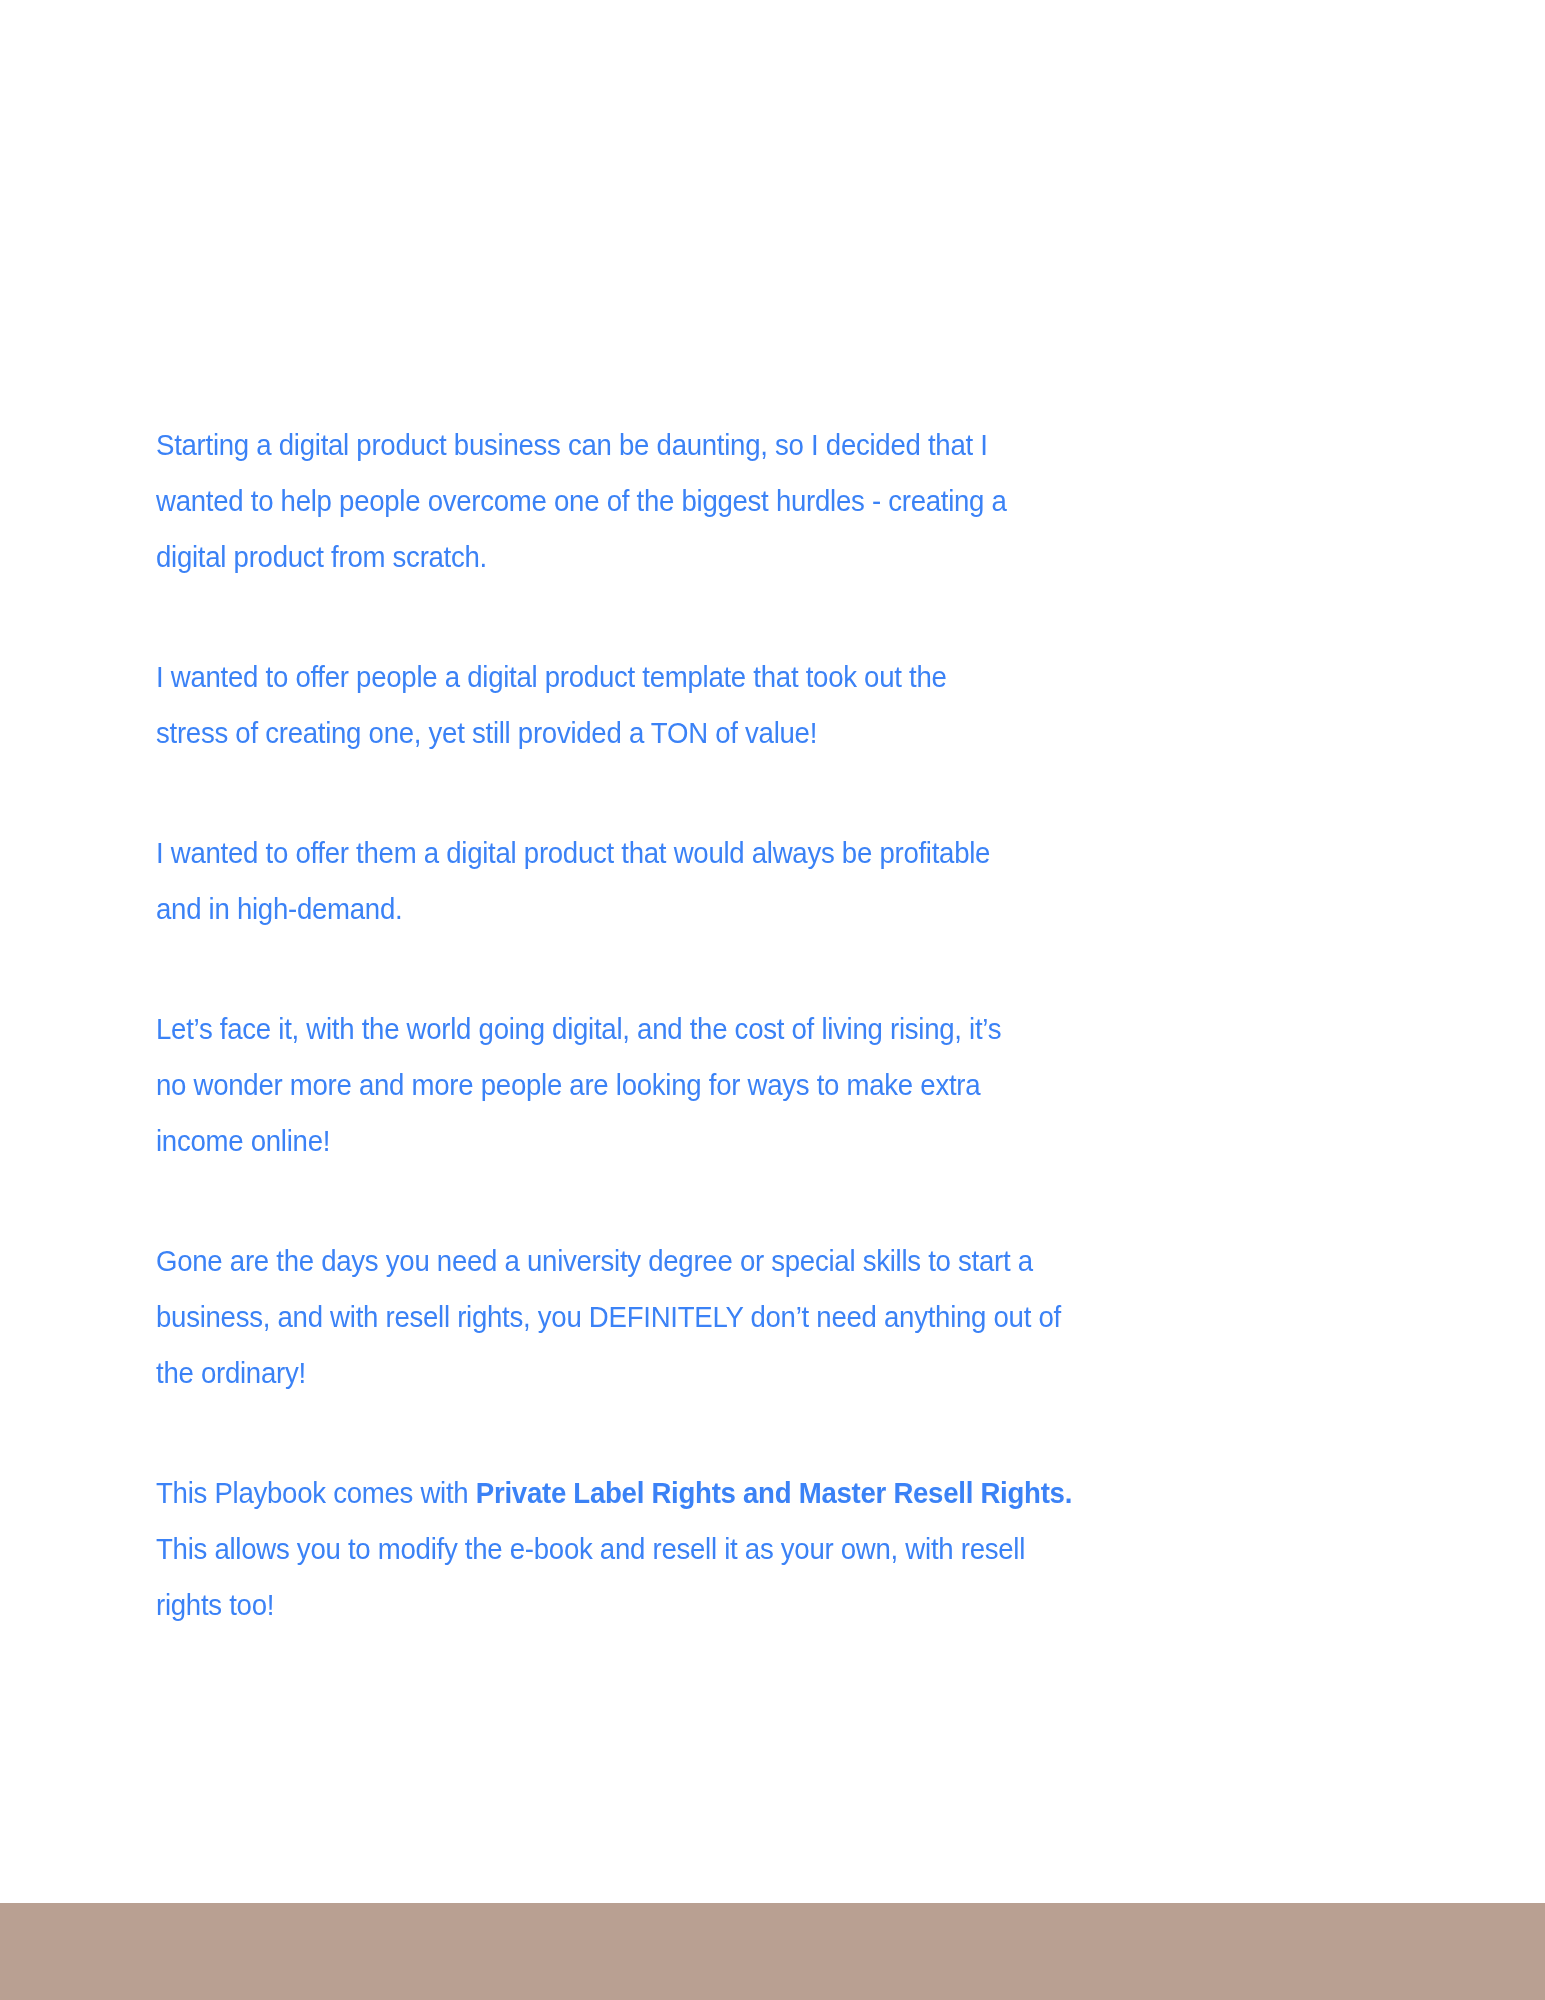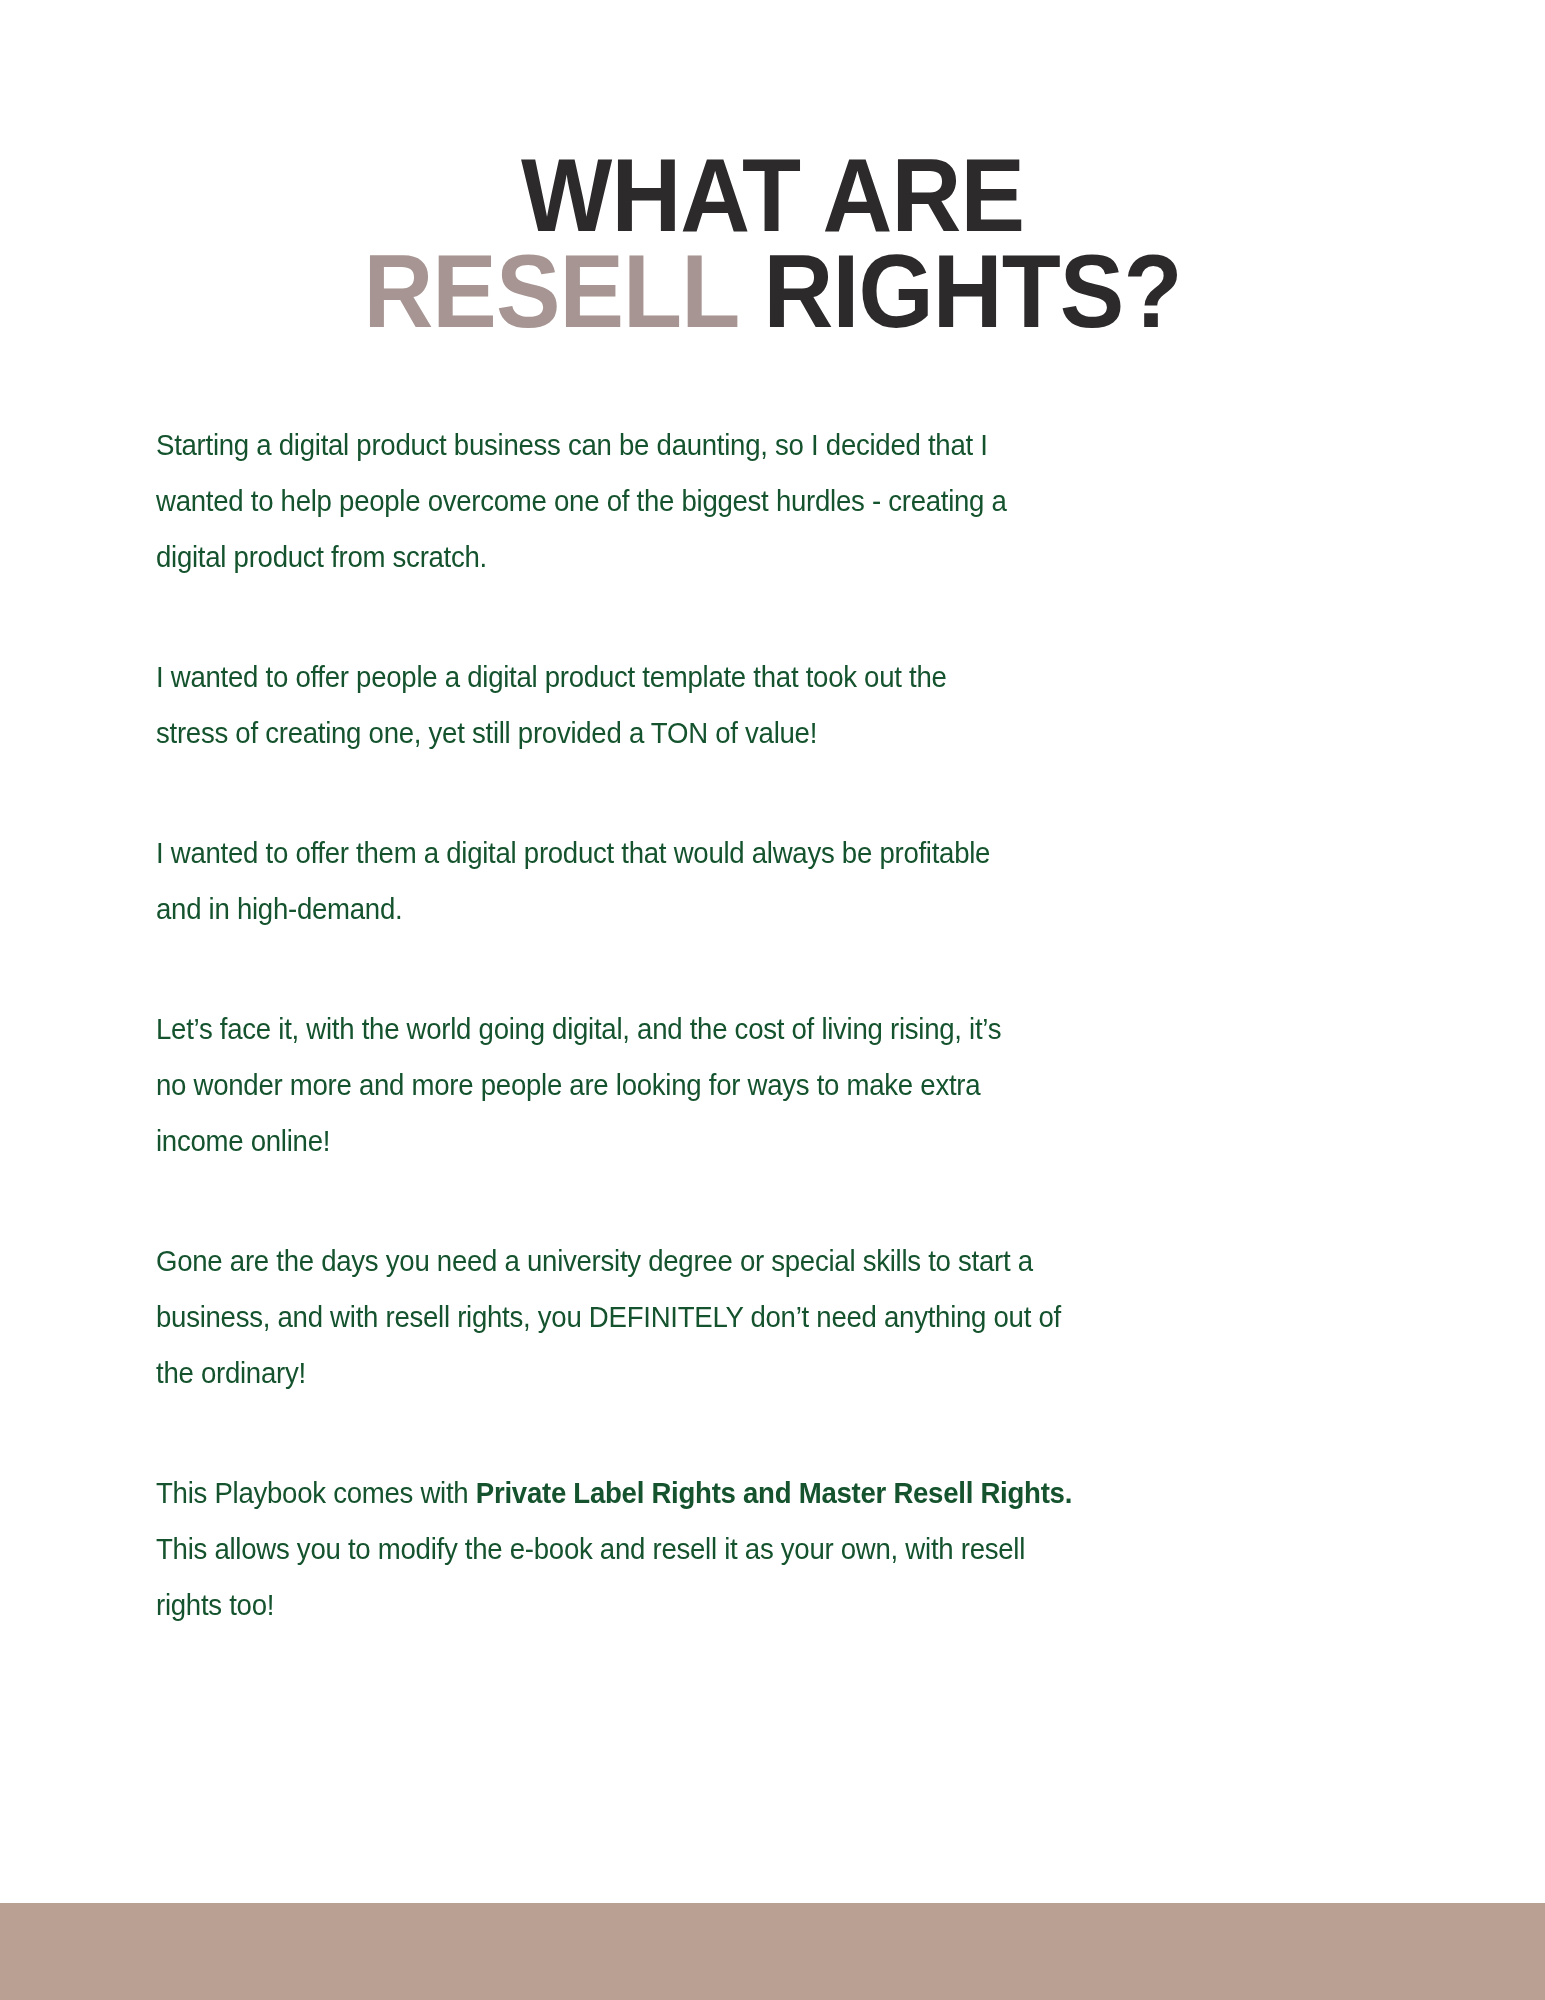--- a/index.html
+++ b/index.html
@@ -52,26 +52,22 @@
     bottom: 0;
     width: 100%;
     height: 97px;
   }
 </style>
 </head>
 <body>
 
 <div class="page">
 
-  <h1 class="title">
-    <span class="title-line" style="color: rgb(45, 42, 43);">WHAT ARE</span>
-    <span class="title-line"><span class="seg" style="color: rgb(166, 149, 146);">RESELL</span><span class="seg" style="color: rgb(45, 42, 43);"> RIGHTS?</span></span>
-  </h1>
 
-  <div class="body-text" id="paragraphs" style="color: #14532d;">
+  <div class="body-text" id="paragraphs" style="color: #3b82f6;">
       <div class="paragraph">
         <div class="line"><span class="seg">Starting a digital product business can be daunting, so I decided that I</span></div>
         <div class="line"><span class="seg">wanted to help people overcome one of the biggest hurdles - creating a</span></div>
         <div class="line"><span class="seg">digital product from scratch.</span></div>
       </div>
       <div class="paragraph">
         <div class="line"><span class="seg">I wanted to offer people a digital product template that took out the</span></div>
         <div class="line"><span class="seg">stress of creating one, yet still provided a TON of value!</span></div>
       </div>
       <div class="paragraph">

